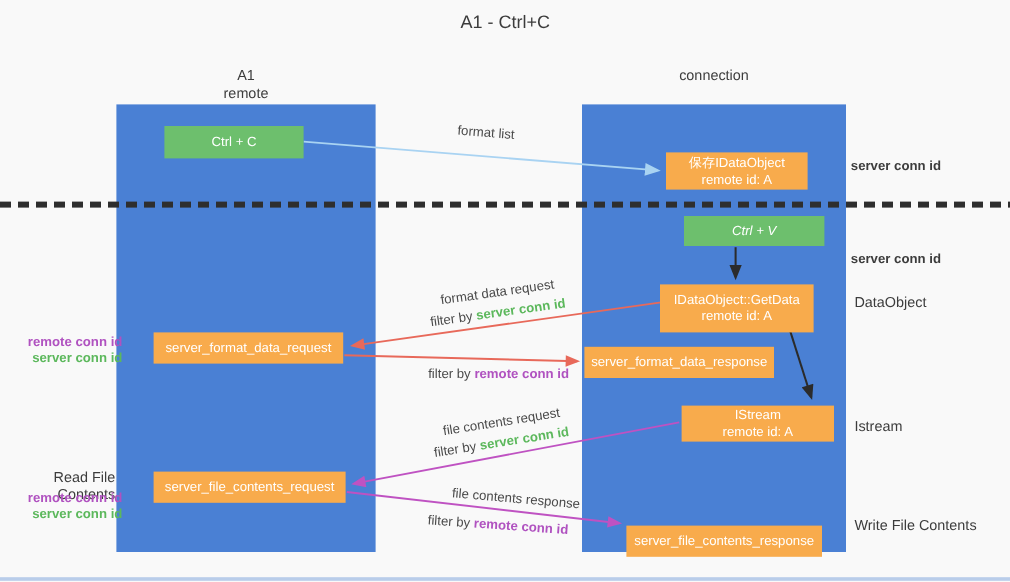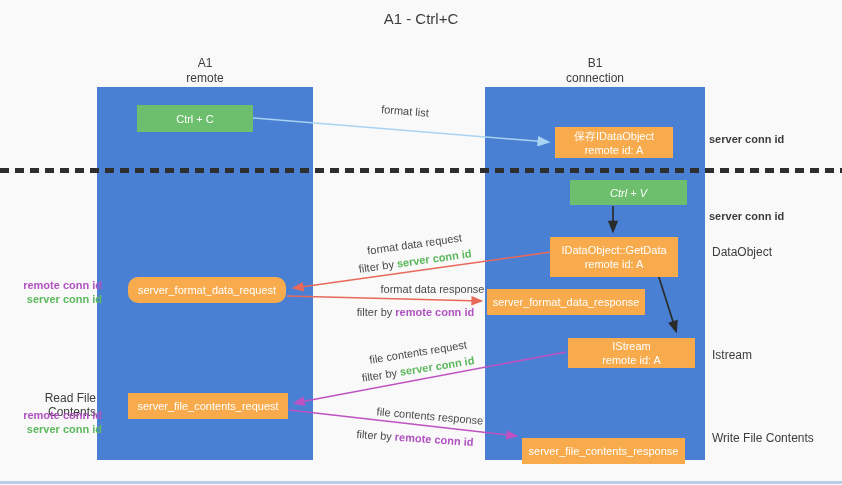--- a/index.html
+++ b/index.html
@@ -77,21 +77,20 @@
 
   <div class="title">
     <div>A1 - Ctrl+C</div>
   </div>
 
   <div class="hdr hdr-a">
     <div>A1</div>
     <div>remote</div>
   </div>
   <div class="hdr hdr-b">
-    <div>B1</div>
     <div>connection</div>
   </div>
 
   <div class="col-rect col-a"></div>
   <div class="col-rect col-b"></div>
 
   <div class="divider"></div>
 
   <svg class="arrows" viewBox="0 0 842 485">
     <defs>
@@ -128,21 +127,21 @@
 
   <div class="box green" style="left:570px; top:180px; width:117px; height:25px;font-style:italic;">
     <span class="ln">Ctrl + V</span>
   </div>
 
   <div class="box orange" style="left:550px; top:237px; width:128px; height:40px;">
     <span class="ln">IDataObject::GetData</span>
     <span class="ln">remote id: A</span>
   </div>
 
-  <div class="box orange" style="left:128px; top:277px; width:158px; height:26px;border-radius:10px;">
+  <div class="box orange" style="left:128px; top:277px; width:158px; height:26px;">
     <span class="ln">server_format_data_request</span>
   </div>
 
   <div class="box orange" style="left:487px; top:289px; width:158px; height:26px;">
     <span class="ln">server_format_data_response</span>
   </div>
 
   <div class="box orange" style="left:568px; top:338px; width:127px; height:30px;">
     <span class="ln">IStream</span>
     <span class="ln">remote id: A</span>
@@ -156,21 +155,20 @@
     <span class="ln">server_file_contents_response</span>
   </div>
 
   <div class="lbl" style="left:340px; top:105px; width:130px; transform:rotate(4.5deg);">format list</div>
 
   <div class="lbl" style="left:342px; top:238px; width:145px; transform:rotate(-8deg);">format data request</div>
   <div class="lbl" style="left:335px; top:255px; width:160px; transform:rotate(-8deg);">
     <span>filter by </span><span class="green-id">server conn id</span>
   </div>
 
-  <div class="lbl" style="left:360px; top:283px; width:145px;">format data response</div>
   <div class="lbl" style="left:338px; top:306px; width:155px;">
     <span>filter by </span><span class="purple-id">remote conn id</span>
   </div>
 
   <div class="lbl" style="left:348px; top:346px; width:140px; transform:rotate(-9deg);">file contents request</div>
   <div class="lbl" style="left:338px; top:363px; width:160px; transform:rotate(-9deg);">
     <span>filter by </span><span class="green-id">server conn id</span>
   </div>
 
   <div class="lbl" style="left:355px; top:410px; width:150px; transform:rotate(5deg);">file contents response</div>

